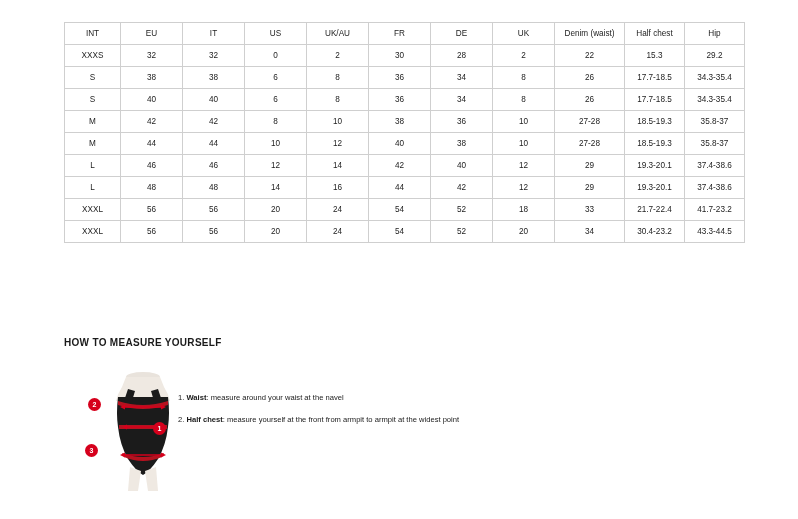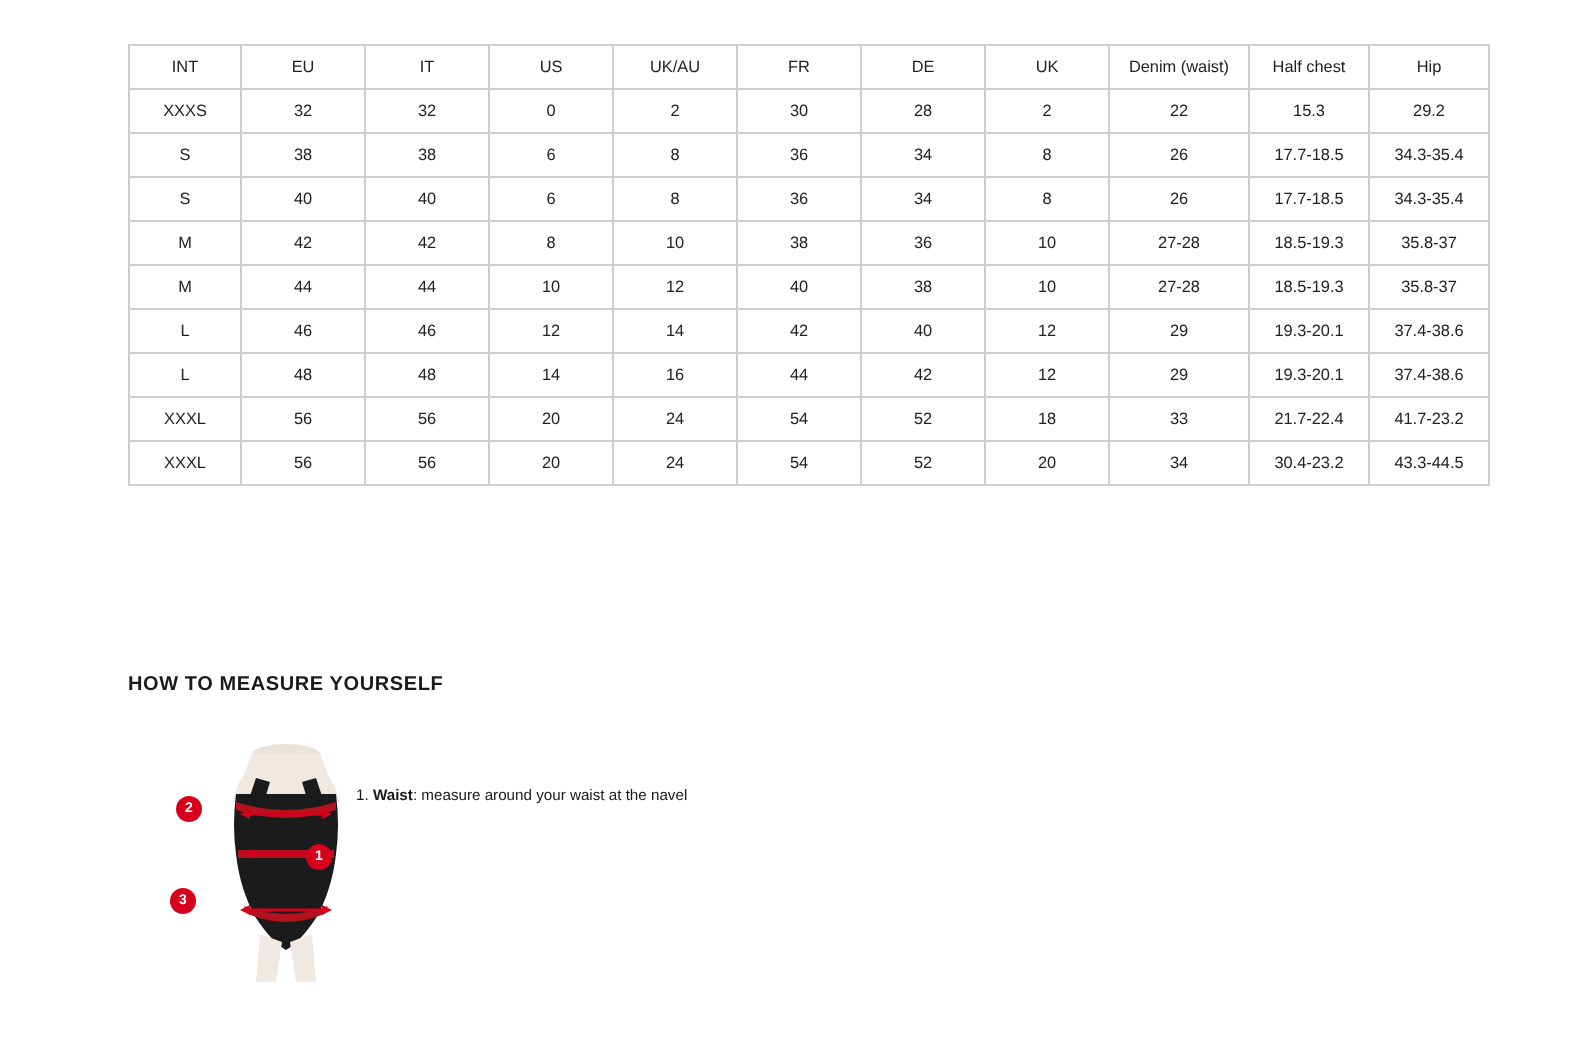--- a/index.html
+++ b/index.html
@@ -305,15 +305,19 @@
 
   <div class="badge" id="badge1">1</div>
   <div class="badge" id="badge2">2</div>
   <div class="badge" id="badge3">3</div>
 
   <div class="notes">
     <div class="note">
       <span>1.</span>
       <b>Waist</b><span>: measure around your waist at the navel</span>
     </div>
+    <div class="note">
+      <span>2.</span>
+      <b>Half chest</b><span>: measure yourself at the front from armpit to armpit at the widest point</span>
+    </div>
   </div>
 
 </div>
 
 </body></html>

